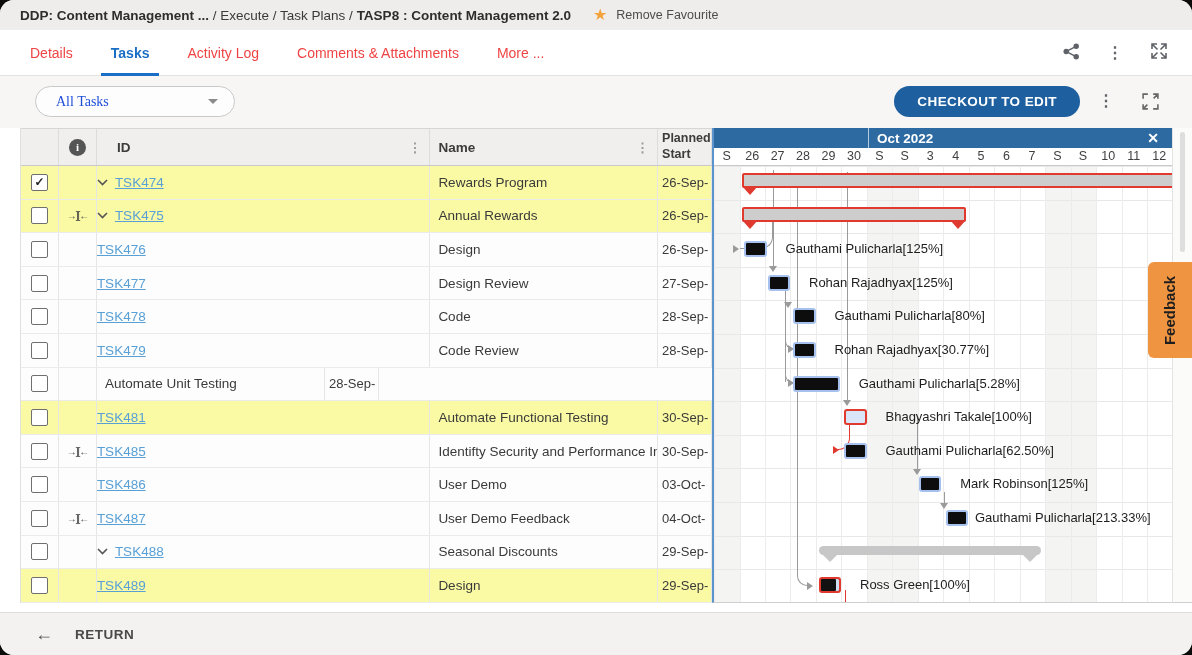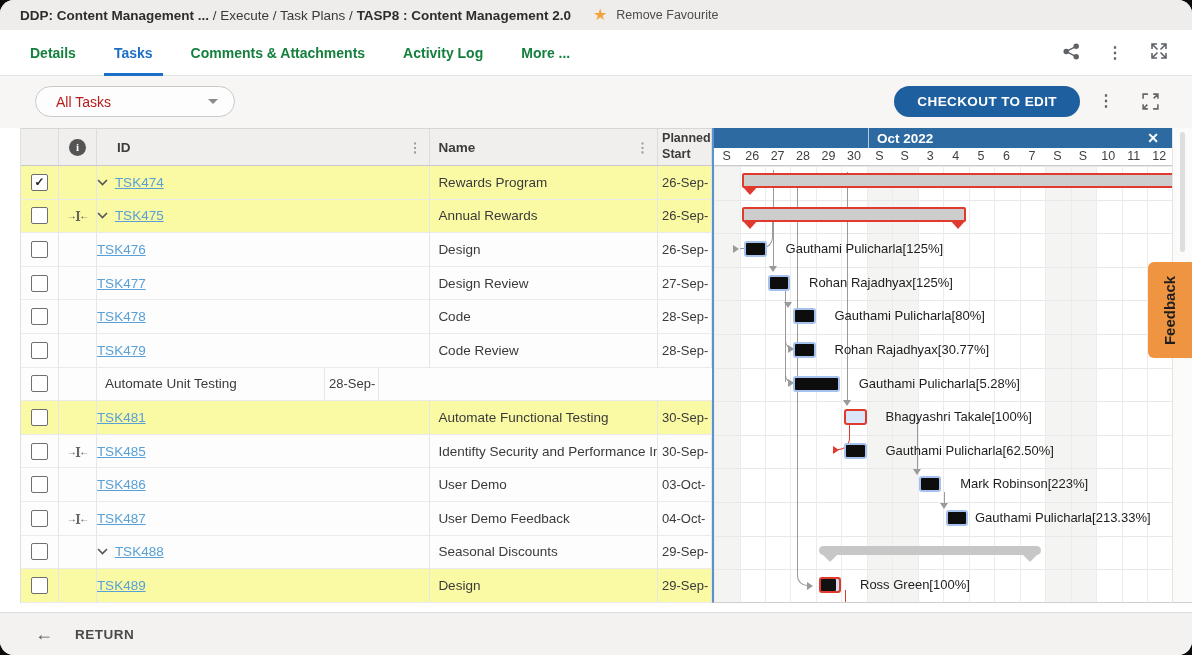--- a/index.html
+++ b/index.html
@@ -13,31 +13,31 @@
   .crumb .semi{font-weight:700;}
   .crumb .mid{font-weight:400;color:#3a3a3a;}
   .crumb .cur{font-weight:700;}
   .fav{display:flex;align-items:center;margin-left:22px;gap:9px;}
   .star{color:#f2a33c;font-size:16px;line-height:1;}
   .favlabel{font-size:12.5px;color:#4c4c4c;}
   
   .tabs{position:absolute;left:0;top:30px;width:100%;height:46px;background:#fff;
         border-bottom:1px solid #e3e3e3;display:flex;align-items:stretch;
         padding-left:30px;gap:38px;box-sizing:border-box;}
-  .tab{font-size:14px;color:#15803d;position:relative;display:flex;align-items:center;cursor:pointer;font-weight:bold;}
+  .tab{font-size:14px;color:#ef4444;position:relative;display:flex;align-items:center;cursor:pointer;}
   .tab.active{color:#1b6ec6;font-weight:700;}
   .tab.active::after{content:"";position:absolute;left:-10px;right:-10px;bottom:-1px;height:3px;background:#1b6ec6;}
   .tabicons{position:absolute;right:24px;top:30px;height:46px;display:flex;align-items:center;gap:27px;}
   .kebab{color:#5f6368;font-size:16px;font-weight:700;line-height:1;letter-spacing:0;cursor:pointer;}
   
   .toolbar{position:absolute;left:0;top:76px;width:100%;height:52px;background:#f7f6f4;}
   .filter{position:absolute;left:35px;top:10px;width:200px;height:31px;background:#fdfdfd;
           border:1px solid #c9c9c9;border-radius:17px;display:flex;align-items:center;
           justify-content:space-between;padding:0 16px 0 20px;box-sizing:border-box;cursor:pointer;}
-  .filter-label{font-size:14px;color:#b91c1c;}
+  .filter-label{font-size:14px;color:#1d4ed8;font-family:Liberation Serif, serif;}
   .caret{width:0;height:0;border-left:5px solid transparent;border-right:5px solid transparent;border-top:5px solid #8a8a8a;}
   .checkout{position:absolute;right:112px;top:10px;height:31px;padding:0 23px;border-radius:17px;
             background:#1e5f9f;color:#fff;font-size:13.5px;font-weight:700;letter-spacing:.4px;
             display:flex;align-items:center;border:none;cursor:pointer;}
   .toolbar .kebab{position:absolute;right:78px;top:17px;}
   .toolbar .expand{position:absolute;right:32px;top:16px;}
   
   .table{position:absolute;left:20px;top:128px;width:692px;height:475px;background:#fff;
          border-left:1px solid #e0e0e0;border-bottom:1px solid #cfcfcf;box-sizing:border-box;}
   .thead{display:flex;height:38px;background:#f0efed;border-top:1px solid #d6d6d6;border-bottom:1px solid #c9c9c9;box-sizing:border-box;}
@@ -132,22 +132,22 @@
     </div>
     <div class="fav">
       <span class="star">★</span>
       <span class="favlabel">Remove Favourite</span>
     </div>
   </div>
 
   <div class="tabs" id="tabs">
       <div class="tab">Details</div>
       <div class="tab active">Tasks</div>
+      <div class="tab">Activity Log</div>
       <div class="tab">Comments &amp; Attachments</div>
-      <div class="tab">Activity Log</div>
       <div class="tab">More ...</div>
     </div>
   <div class="tabicons">
     <span>
       <svg width="17" height="17" viewBox="0 0 17 17">
           <g stroke="#5f6368" stroke-width="1.5" fill="#5f6368">
             <circle cx="3.2" cy="8.5" r="2"></circle>
             <circle cx="13.2" cy="3.2" r="2"></circle>
             <circle cx="13.2" cy="13.8" r="2"></circle>
             <line x1="4.9" y1="7.6" x2="11.6" y2="4.1"></line>
@@ -428,21 +428,21 @@
         <div class="blabel" style="left: 108.51px; top: 142.4px;">Gauthami Pulicharla[80%]</div>
         <div class="bar task" style="left: 79.01px; width: 22.5px; top: 176px;"></div>
         <div class="blabel" style="left: 108.51px; top: 176px;">Rohan Rajadhyax[30.77%]</div>
         <div class="bar task" style="left: 79.01px; width: 46.725px; top: 209.6px;"></div>
         <div class="blabel" style="left: 132.735px; top: 209.6px;">Gauthami Pulicharla[5.28%]</div>
         <div class="bar task-red" style="left: 130.01px; width: 22.5px; top: 243.2px;"></div>
         <div class="blabel" style="left: 159.51px; top: 243.2px;">Bhagyashri Takale[100%]</div>
         <div class="bar task" style="left: 130.01px; width: 22.5px; top: 276.8px;"></div>
         <div class="blabel" style="left: 159.51px; top: 276.8px;">Gauthami Pulicharla[62.50%]</div>
         <div class="bar task" style="left: 204.725px; width: 22.5px; top: 310.4px;"></div>
-        <div class="blabel" style="left: 234.225px; top: 310.4px;">Mark Robinson[223%]</div>
+        <div class="blabel" style="left: 234.225px; top: 310.4px;">Mark Robinson[125%]</div>
         <div class="bar task" style="left: 231.5px; width: 22.5px; top: 344px;"></div>
         <div class="blabel" style="left: 249px; top: 344px;">Gauthami Pulicharla[213.33%]</div>
         <div class="bar summary-plain" style="left: 105.275px; width: 221.4px; top: 379.6px;"></div>
         <div class="bar task-red-black" style="left: 104.51px; width: 22.5px; top: 411.2px;"></div>
         <div class="blabel" style="left: 134.01px; top: 411.2px;">Ross Green[100%]</div>
       </div>
   </div>
 
   <div class="rstrip">
     <div class="rthumb"></div>

